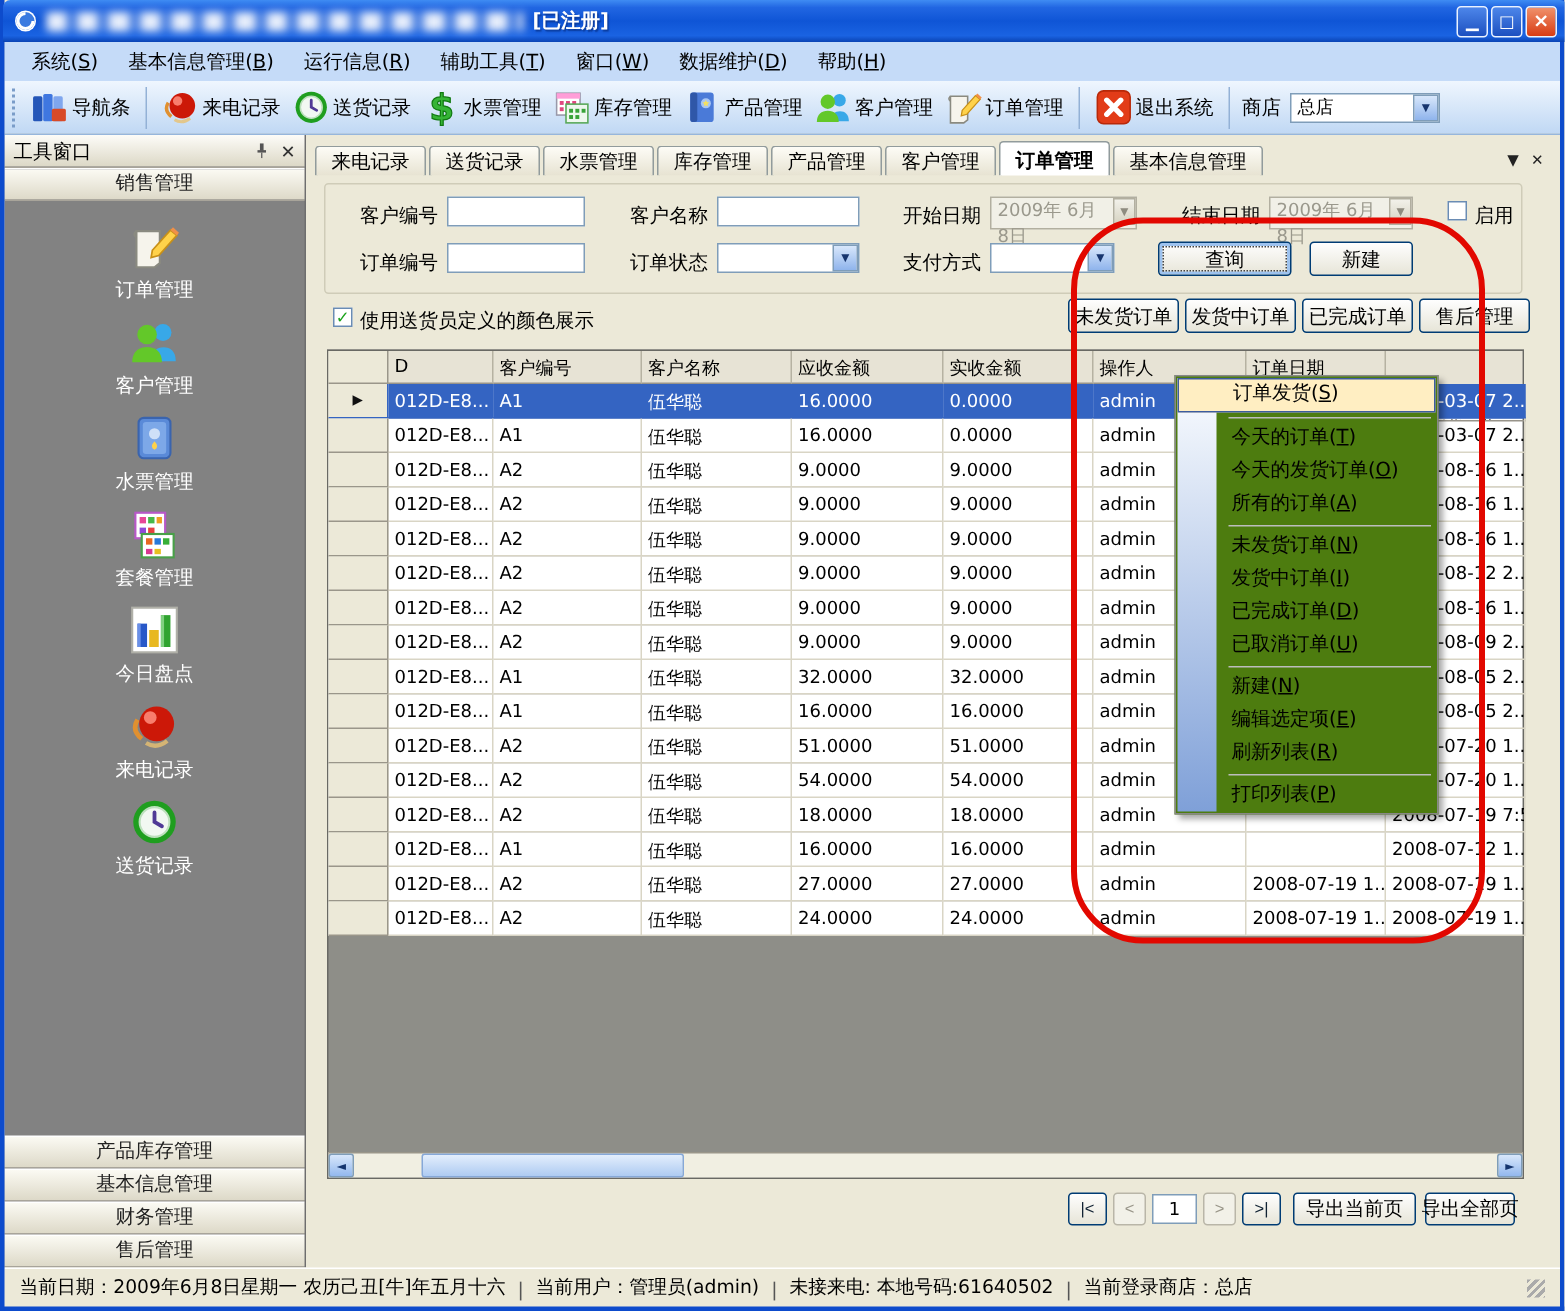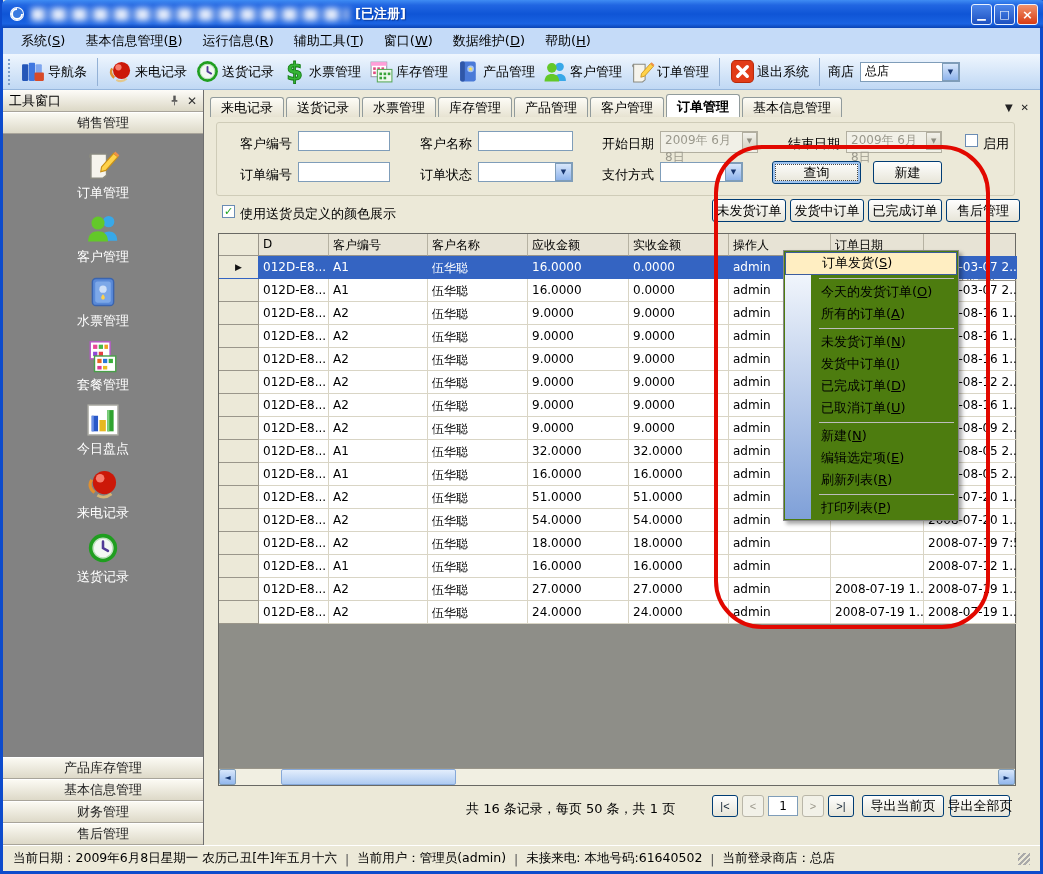--- a/index.html
+++ b/index.html
@@ -639,35 +639,35 @@
         </div>
       </div>
     <div class="hscroll">
       <span class="sb-btn" style="left:0;">◄</span>
       <span class="sb-thumb"></span>
       <span class="sb-btn" style="right:0;">►</span>
     </div>
   </div>
 
   
-  <span class="pager-summary">共 16 条记录，每页 50 条，共 1 页</span>
   <button class="pbtn" style="left:712px;width:26px;">|&lt;</button>
   <button class="pbtn disabled" style="left:742px;width:22px;">&lt;</button>
   <input class="page-input" style="left: 768px;" value="1">
   <button class="pbtn disabled" style="left:802px;width:22px;">&gt;</button>
   <button class="pbtn" style="left:828px;width:26px;">&gt;|</button>
   <button class="xpbtn" style="left:862px;top:795px;width:82px;height:22px;">导出当前页</button>
   <button class="xpbtn" style="left:950px;top:795px;width:60px;height:22px;">导出全部页</button>
 
   
   <div class="ctx">
     <div class="ctx-strip"></div>
     <div style="position:relative;">
         <div class="ctx-item hl">订单发货(<u>S</u>)</div>
         <div class="ctx-sep"></div>
+        <div class="ctx-item">今天的订单(<u>T</u>)</div>
         <div class="ctx-item">今天的发货订单(<u>O</u>)</div>
         <div class="ctx-item">所有的订单(<u>A</u>)</div>
         <div class="ctx-sep"></div>
         <div class="ctx-item">未发货订单(<u>N</u>)</div>
         <div class="ctx-item">发货中订单(<u>I</u>)</div>
         <div class="ctx-item">已完成订单(<u>D</u>)</div>
         <div class="ctx-item">已取消订单(<u>U</u>)</div>
         <div class="ctx-sep"></div>
         <div class="ctx-item">新建(<u>N</u>)</div>
         <div class="ctx-item">编辑选定项(<u>E</u>)</div>

